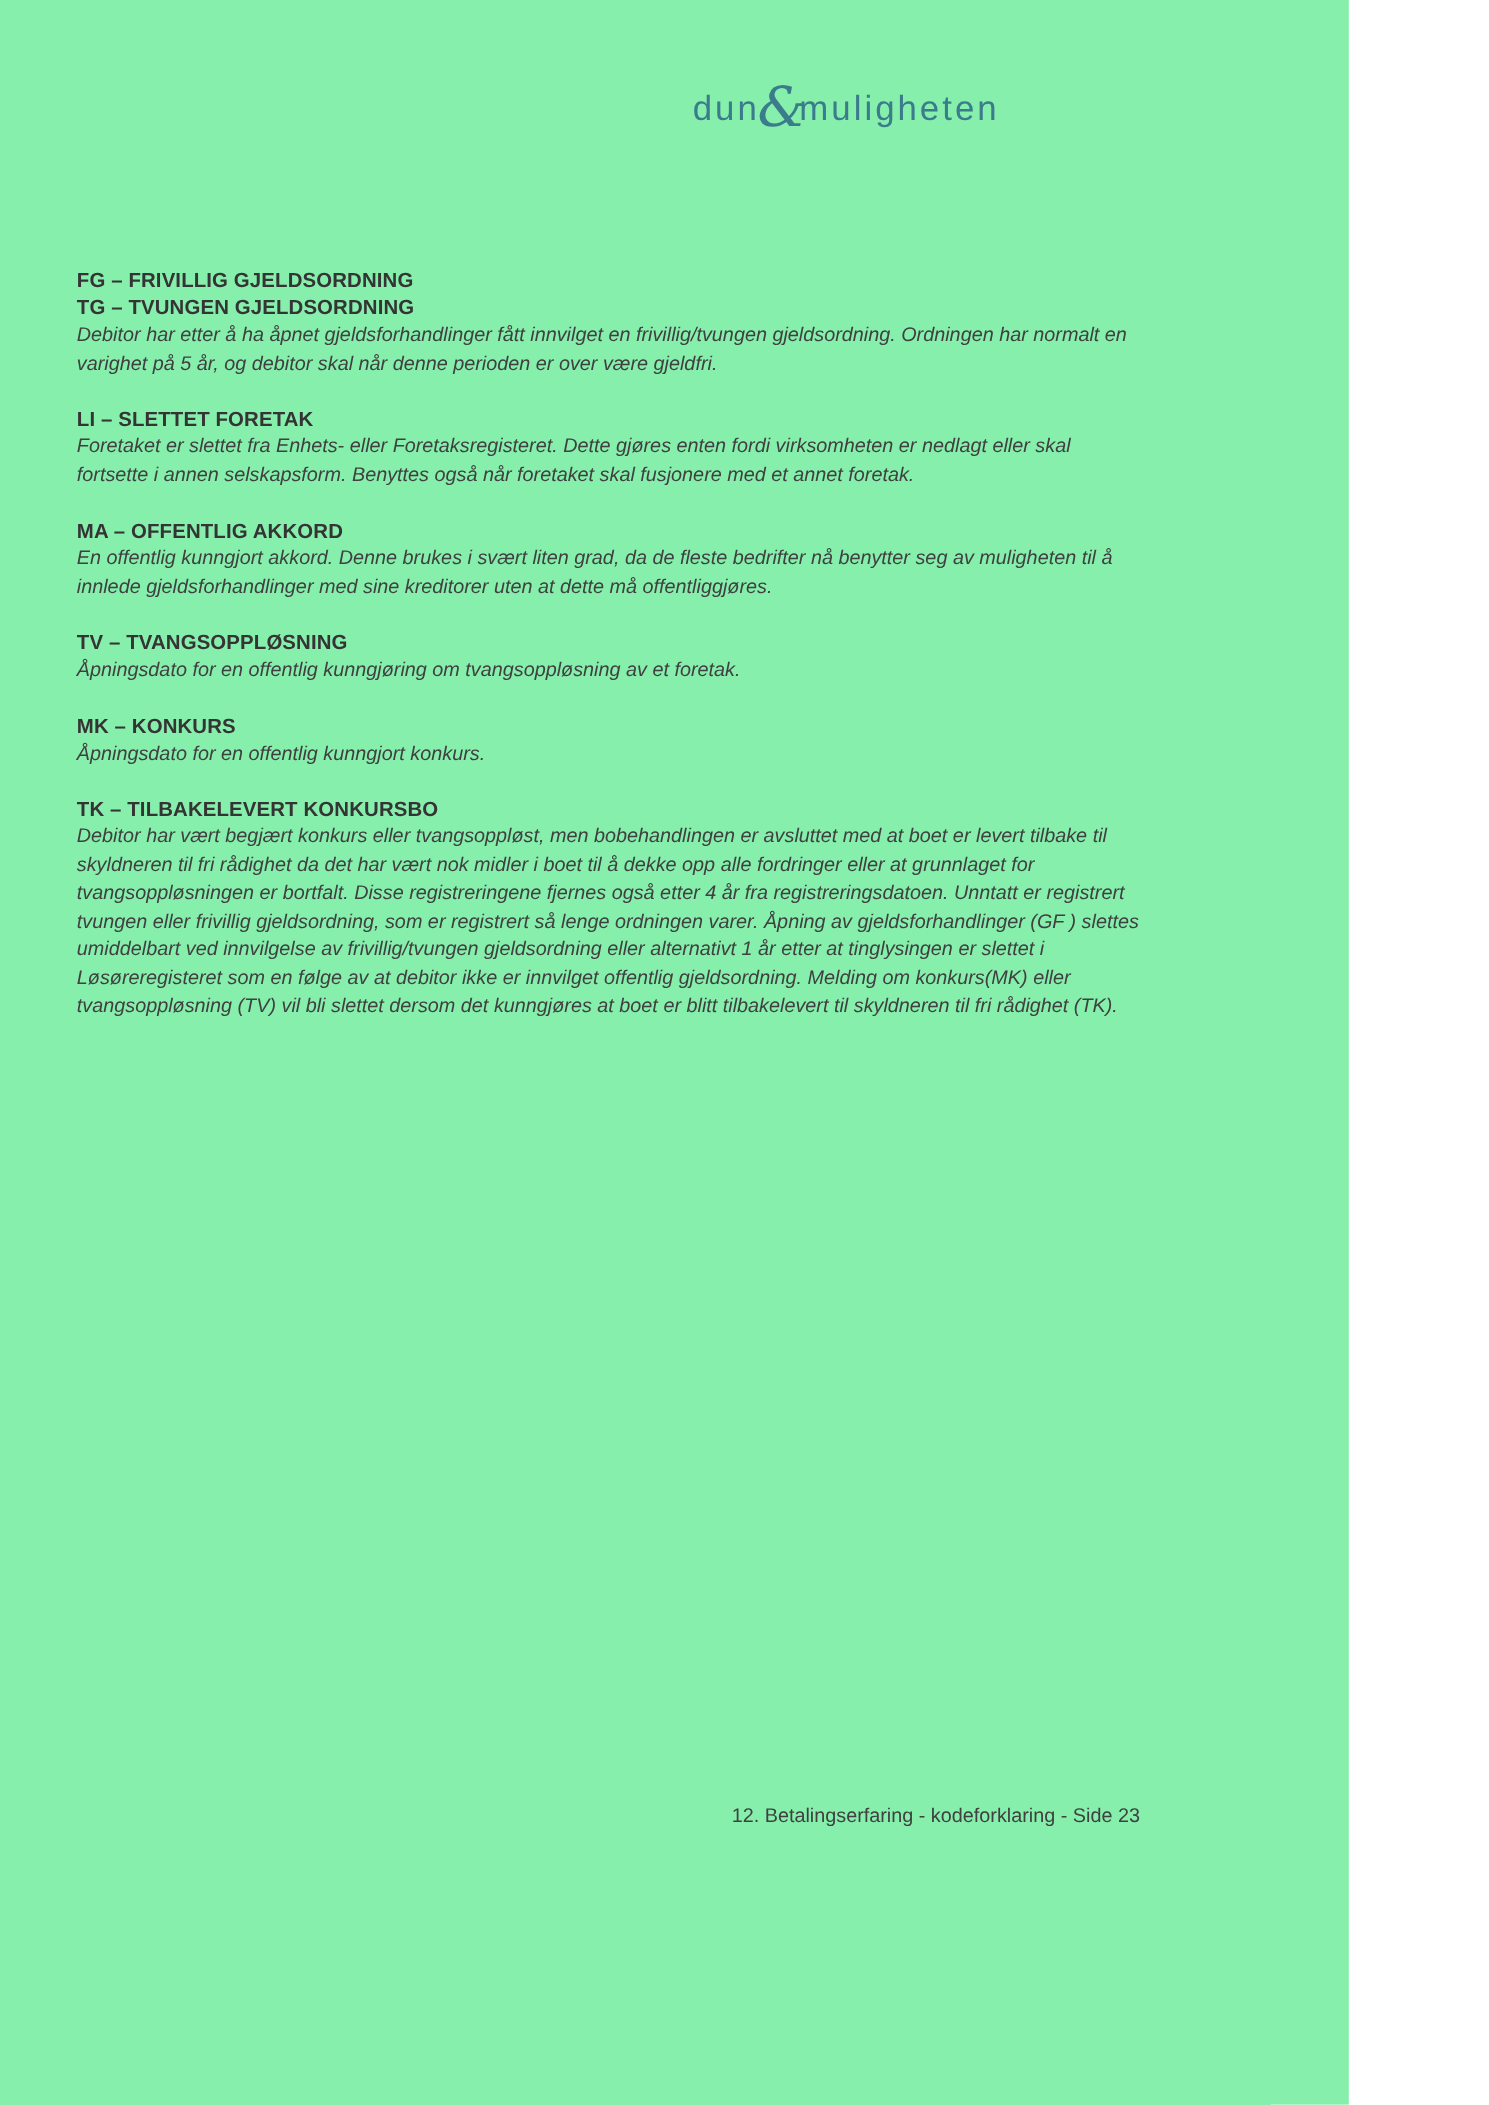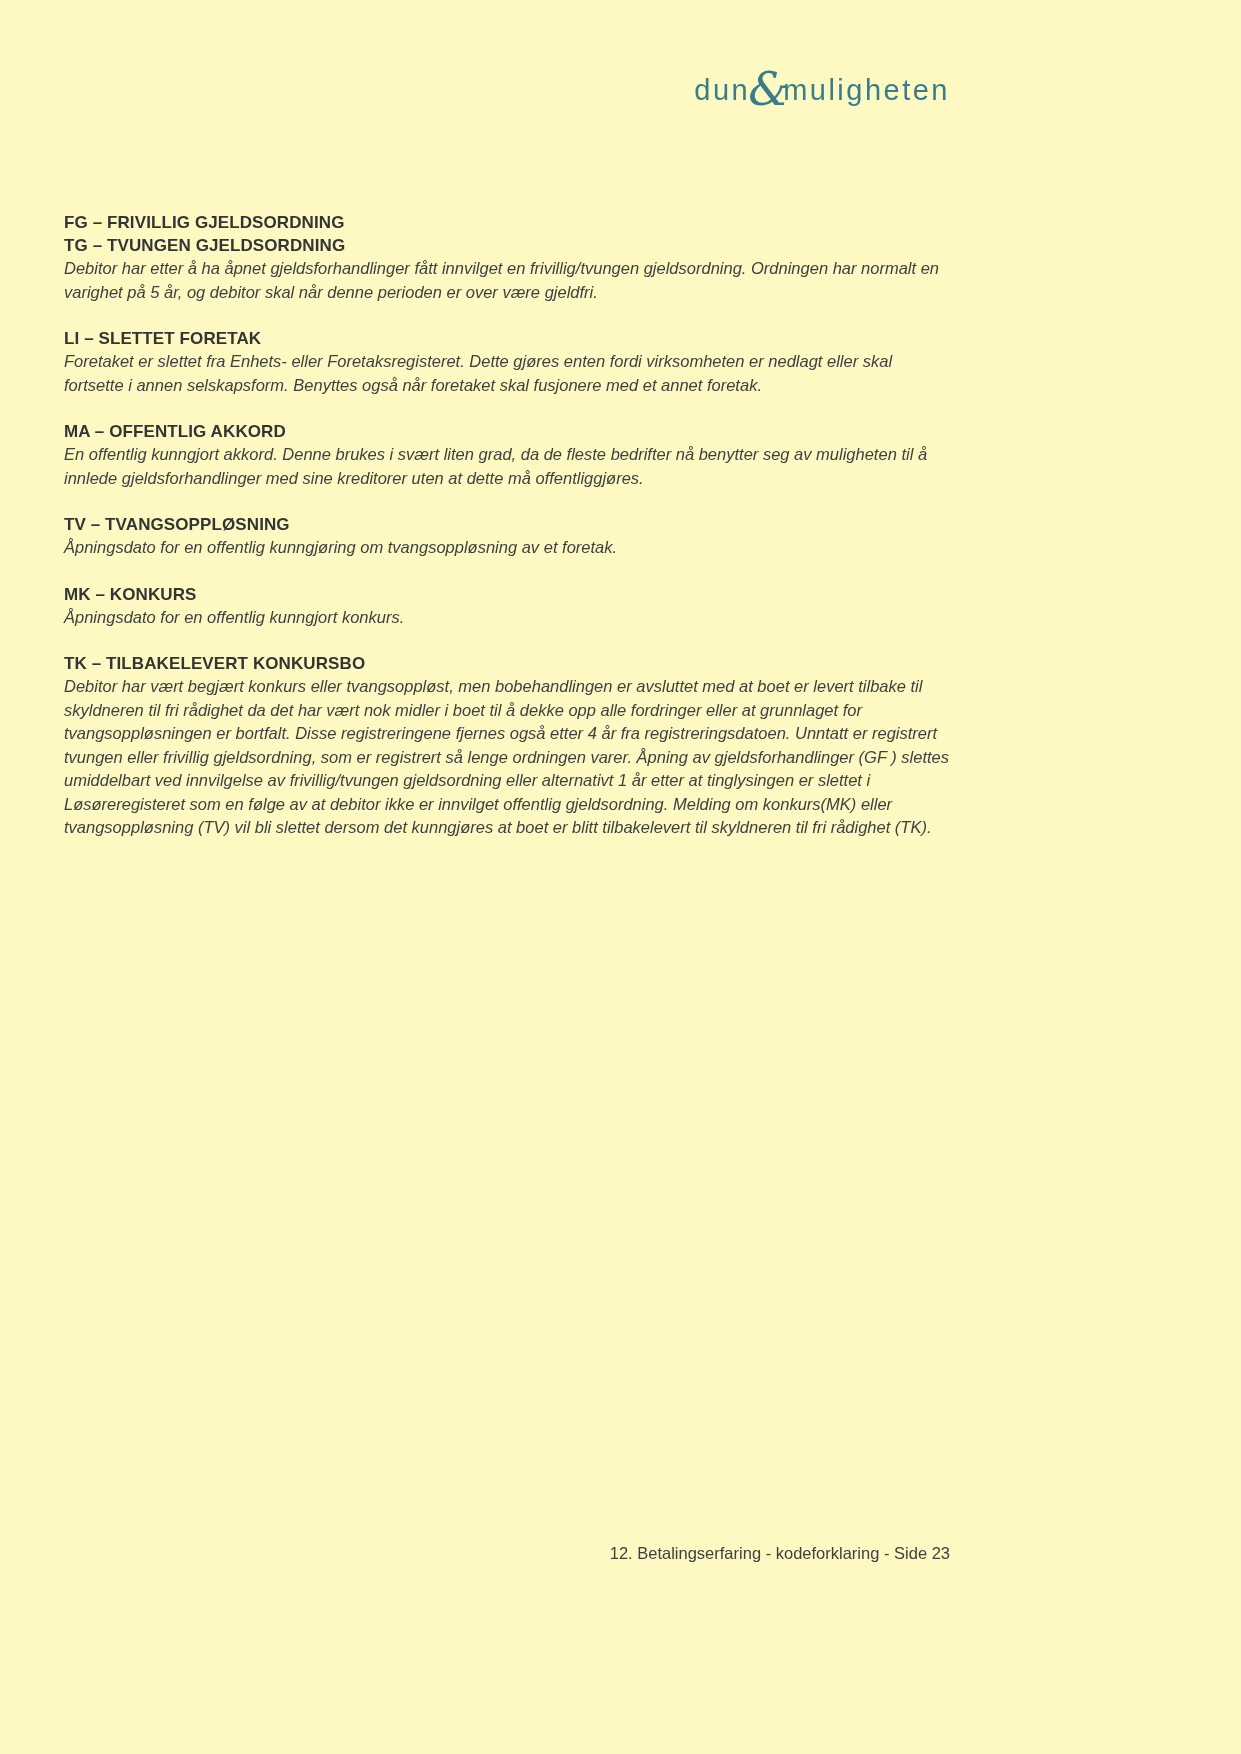--- a/index.html
+++ b/index.html
@@ -2,23 +2,23 @@
 <html><head>
 <meta charset="utf-8">
 <style>
   html, body {
     margin: 0;
     padding: 0;
     background: #ffffff;
   }
   .page {
     position: relative;
-    width: 1241px;
+    width: 1124px;
     height: 1754px;
-    background: #fef9c3;
+    background: #86efac;
     font-family: "Liberation Sans", sans-serif;
     color: #3f4040;
     overflow: hidden;
   }
   
   .logo {
     position: absolute;
     top: 66px;
     right: 291px;
     display: flex;
@@ -43,21 +43,21 @@
     top: 5px;
   }
   
   .content {
     position: absolute;
     top: 206px;
     left: 64px;
     width: 886px;
   }
   .sec {
-    margin: 5px 0 23px 0;
+    margin: 16px 0 23px 0;
   }
   .sec h2 {
     margin: 0;
     font-size: 17px;
     font-weight: 700;
     line-height: 23px;
     color: #343434;
     letter-spacing: 0.1px;
   }
   .sec p {
@@ -71,21 +71,20 @@
   
   .footer {
     position: absolute;
     top: 1502px;
     left: 64px;
     width: 886px;
     text-align: right;
     font-size: 16.5px;
     line-height: 23px;
     color: #3f4040;
-    margin-top: 40px;
   }
 </style>
 </head>
 <body>
 
 <div class="page">
 
   <div class="logo">
     <span class="word">dun</span>
     <span class="amp">&amp;</span>

